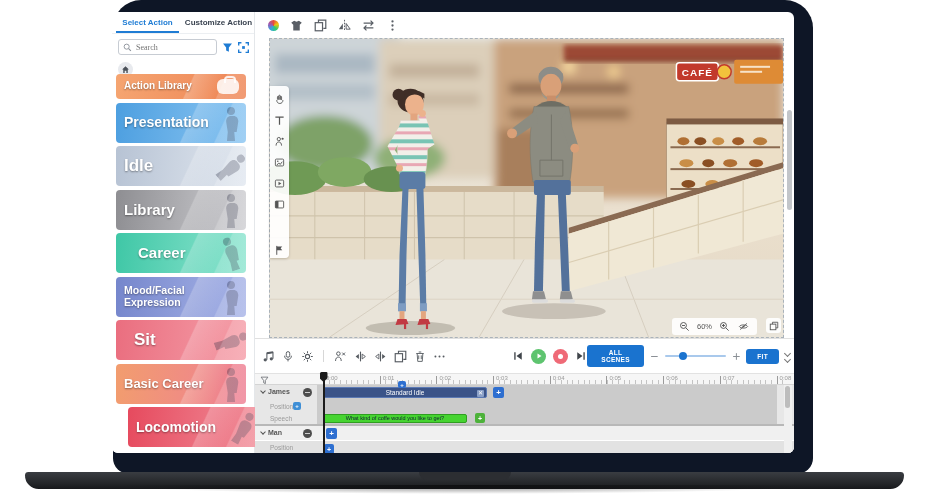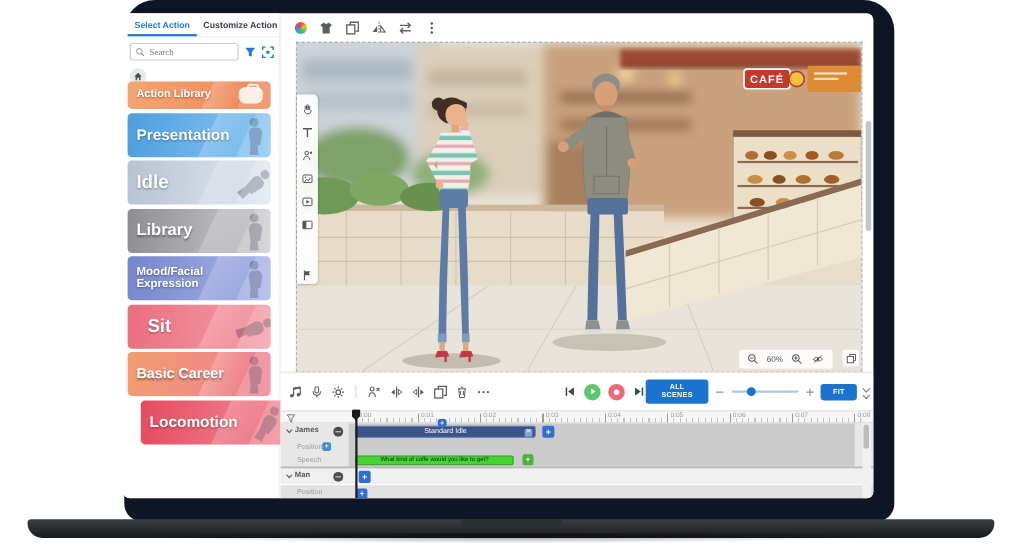--- a/index.html
+++ b/index.html
@@ -199,20 +199,26 @@
           <svg class="sil" viewBox="0 0 24 42" style="transform:rotate(50deg)">
               <use href="#sil2"></use>
             </svg>
         </div>
         <div class="action-card card-3" style="background: linear-gradient(96deg, rgb(142, 142, 146), rgb(207, 207, 211));">
           <span class="lbl">Library</span>
           <svg class="sil" viewBox="0 0 24 42">
               <use href="#sil2"></use>
             </svg>
         </div>
+        <div class="action-card card-4" style="background: linear-gradient(96deg, rgb(63, 199, 166), rgb(143, 229, 208));">
+          <span class="lbl">Career</span>
+          <svg class="sil" viewBox="0 0 24 42" style="transform:rotate(-18deg)">
+              <use href="#sil2"></use>
+            </svg>
+        </div>
         <div class="action-card card-5" style="background: linear-gradient(96deg, rgb(117, 134, 204), rgb(169, 181, 232));">
           <span class="lbl" style="max-width:86px">Mood/Facial Expression</span>
           <svg class="sil" viewBox="0 0 24 42">
               <use href="#sil2"></use>
             </svg>
         </div>
         <div class="action-card card-6" style="background: linear-gradient(96deg, rgb(234, 110, 127), rgb(245, 159, 169)); text-align: center;">
           <span class="lbl">Sit</span>
           <svg class="sil" viewBox="0 0 24 42" style="transform:rotate(70deg)">
               <use href="#sil2"></use>

